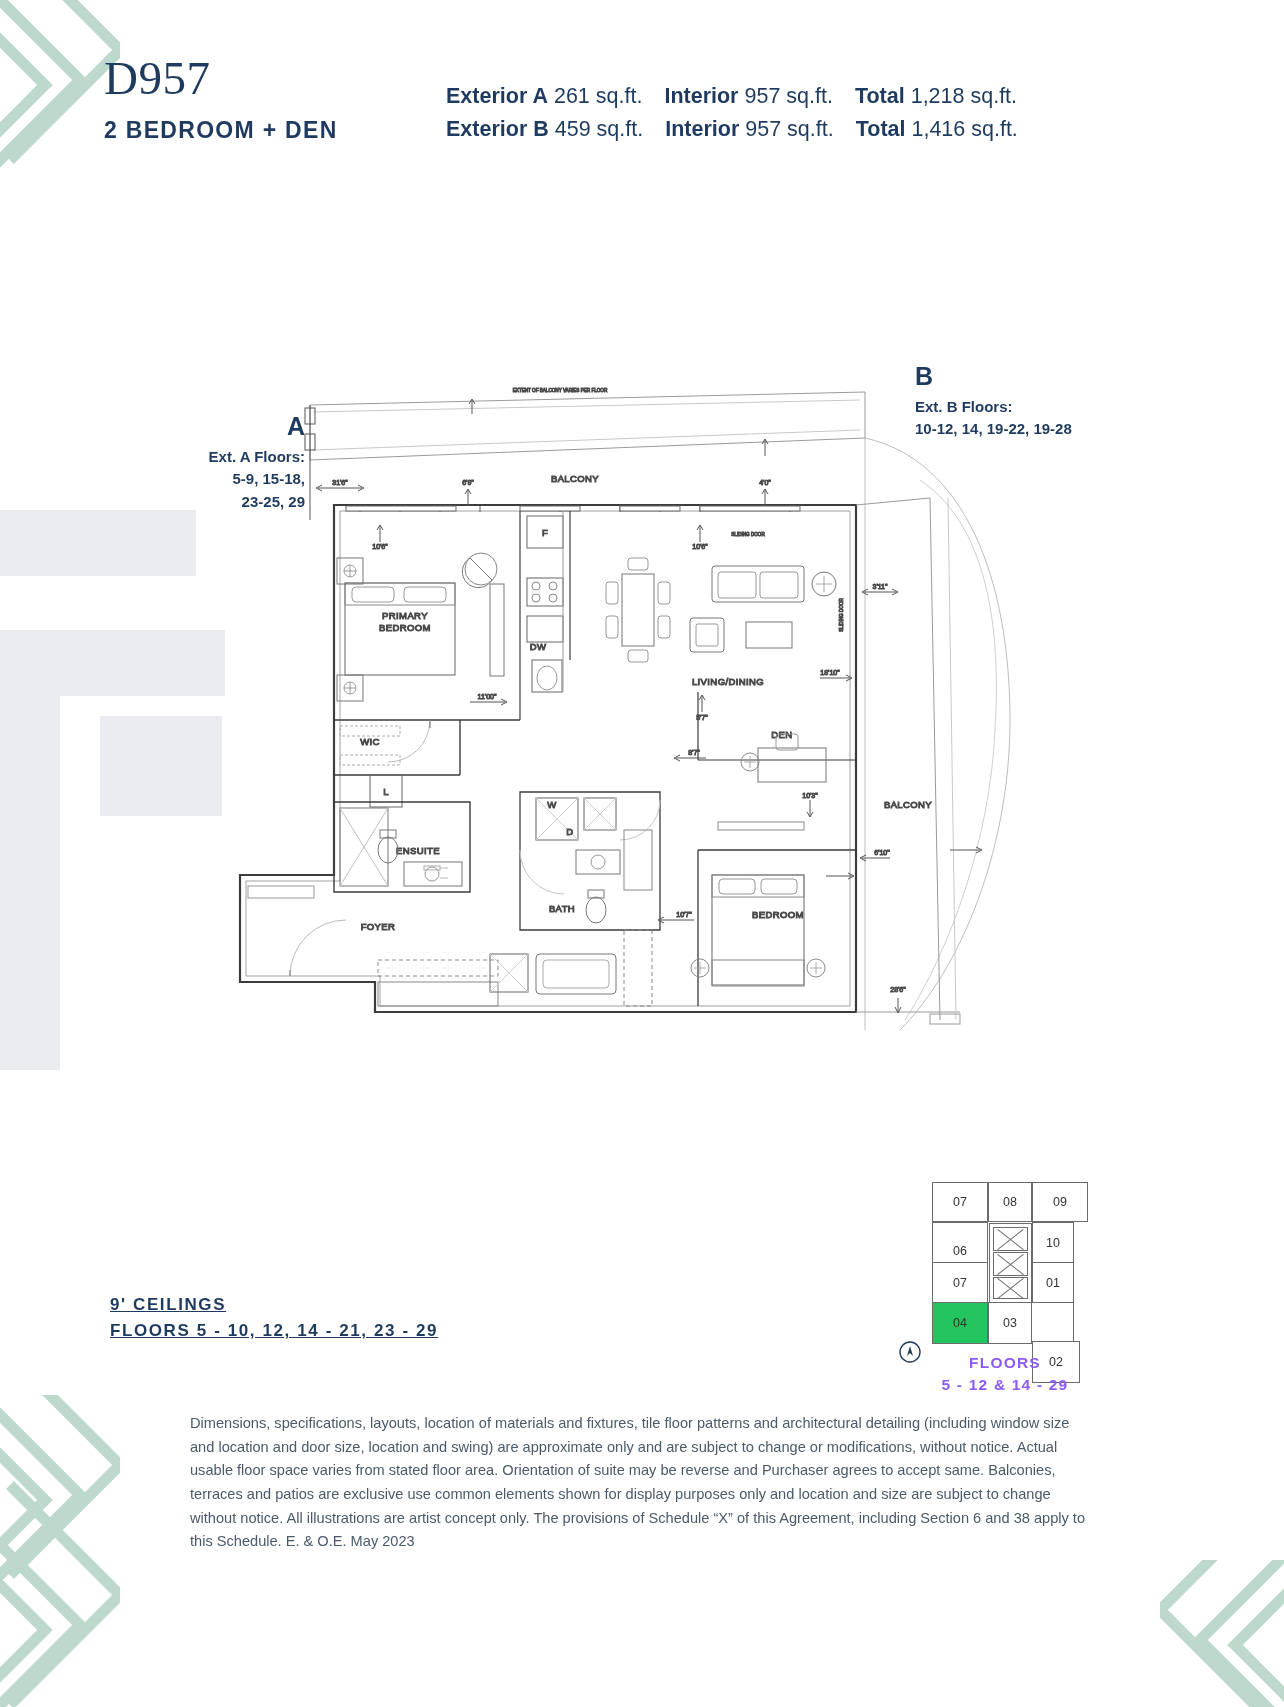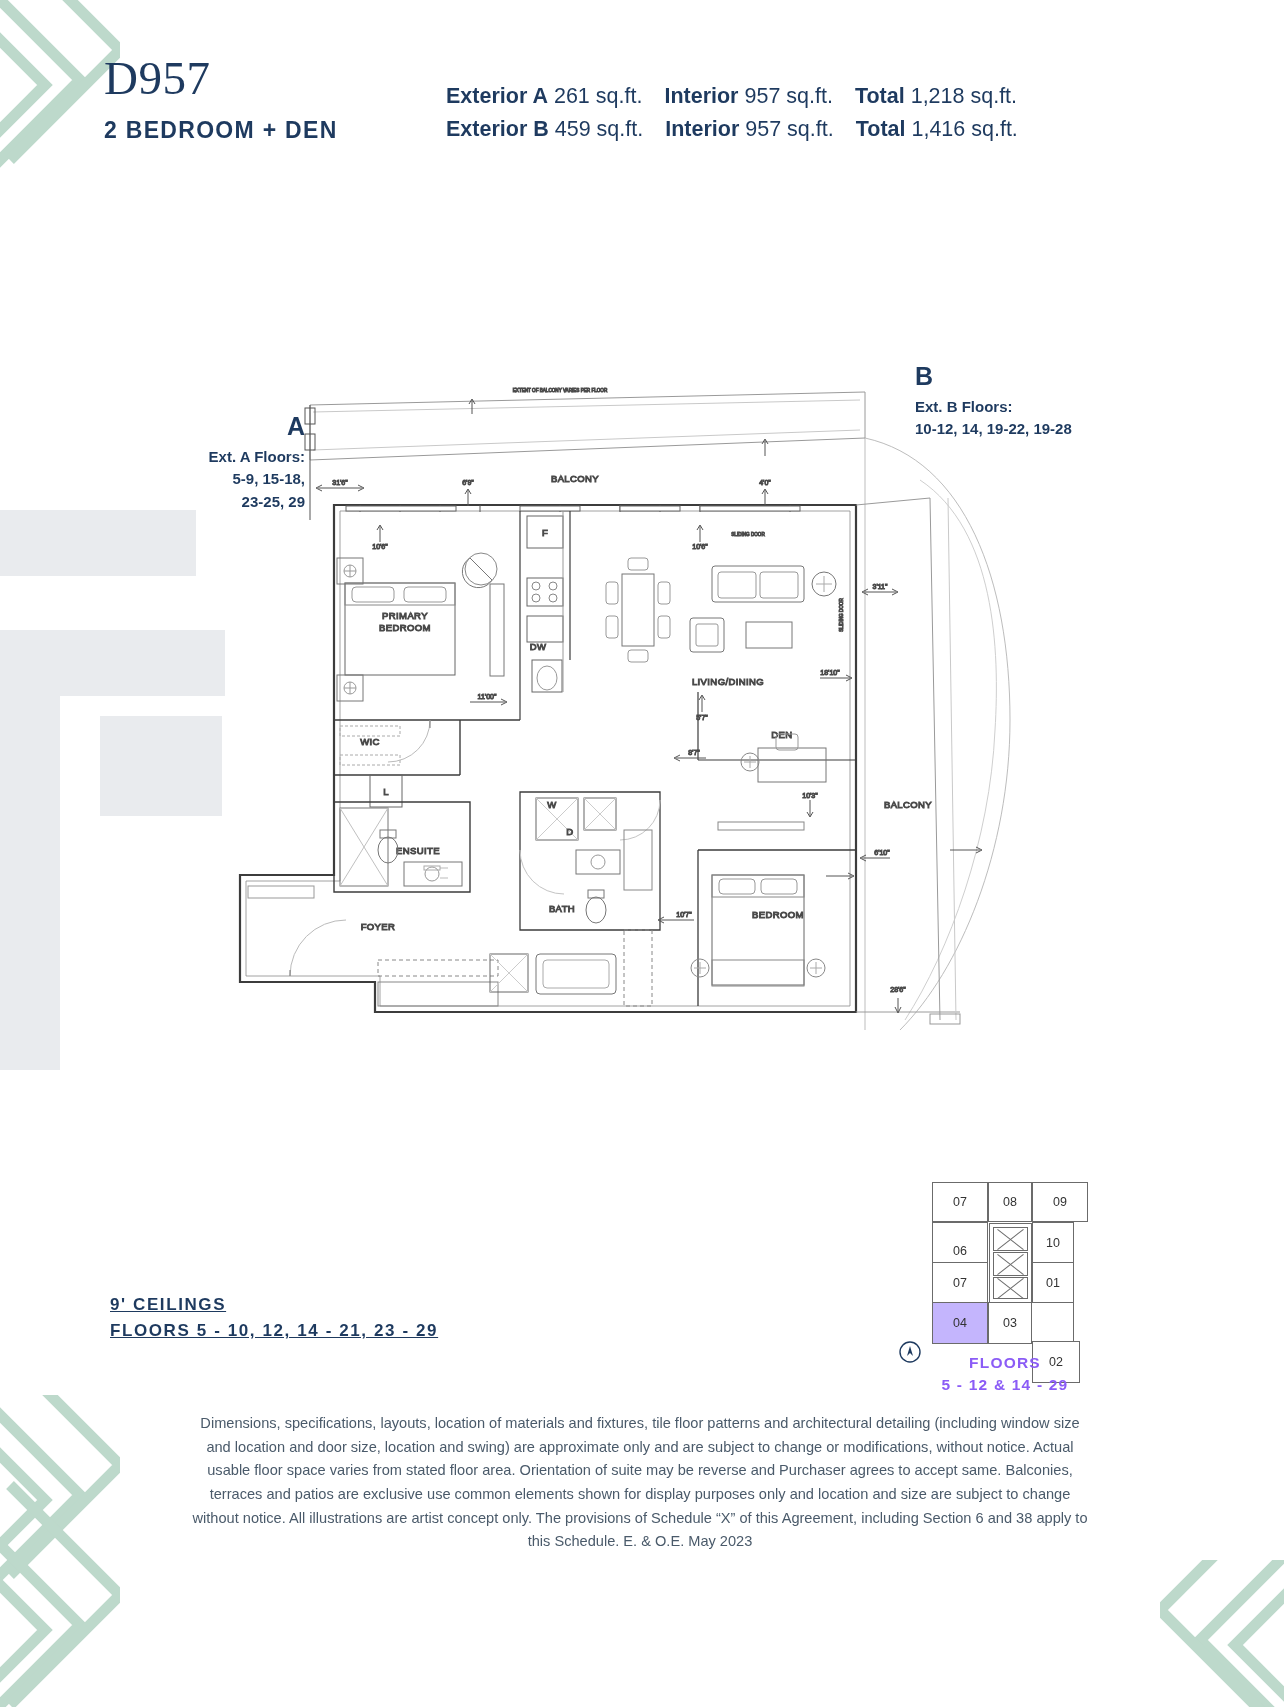--- a/index.html
+++ b/index.html
@@ -55,41 +55,41 @@
   .ts-rest{font-size:17px;font-weight:bold;letter-spacing:1.6px;color:#1e3a5f;}
 
   
   .keyplate{position:absolute;left:932px;top:1182px;}
   .keygrid{position:relative;width:140px;height:160px;border:1px solid #6b6b6b;background:#fff;}
   .kcell{
     position:absolute;display:flex;align-items:center;justify-content:center;
     font-size:12.5px;color:#333;font-family:"Liberation Sans",sans-serif;
     border:1px solid #6b6b6b;box-sizing:border-box;background:#fff;
   }
-  .kcell.hl{background:#c4b5fd;}
+  .kcell.hl{background:#22c55e;}
   .core{
     position:absolute;left:60px;top:40px;width:38px;height:120px;
     border:1px solid #6b6b6b;box-sizing:border-box;background:#fff;
   }
   .xcross{position:absolute;border:1px solid #6b6b6b;box-sizing:border-box;}
   .xcross::before,.xcross::after{
     content:"";position:absolute;left:0;top:50%;width:100%;height:1px;background:#6b6b6b;
   }
   .xcross::before{transform:rotate(38deg);}
   .xcross::after{transform:rotate(-38deg);}
   .key-caption{
     position:absolute;left:880px;top:1352px;width:250px;text-align:center;
     font-size:15.5px;font-weight:bold;letter-spacing:1.2px;line-height:1.45;color:#8b5cf6;
   }
   .compass{position:absolute;left:898px;top:1340px;width:24px;height:24px;}
 
   
   .disclaimer{
     position:absolute;left:190px;top:1412px;width:900px;
-    text-align:center;font-size:14.6px;line-height:1.62;color:#4a5a6a;
+    font-size:14.6px;line-height:1.62;color:#4a5a6a;
   }
 
   
   .rm{font-family:"Liberation Sans",sans-serif;font-size:9.5px;fill:#3c3c3c;letter-spacing:.4px;}
   .dim{font-family:"Liberation Sans",sans-serif;font-size:7px;fill:#3c3c3c;}
   .tiny{font-family:"Liberation Sans",sans-serif;font-size:4.6px;fill:#555;}
 </style>
 </head>
 <body>
 

